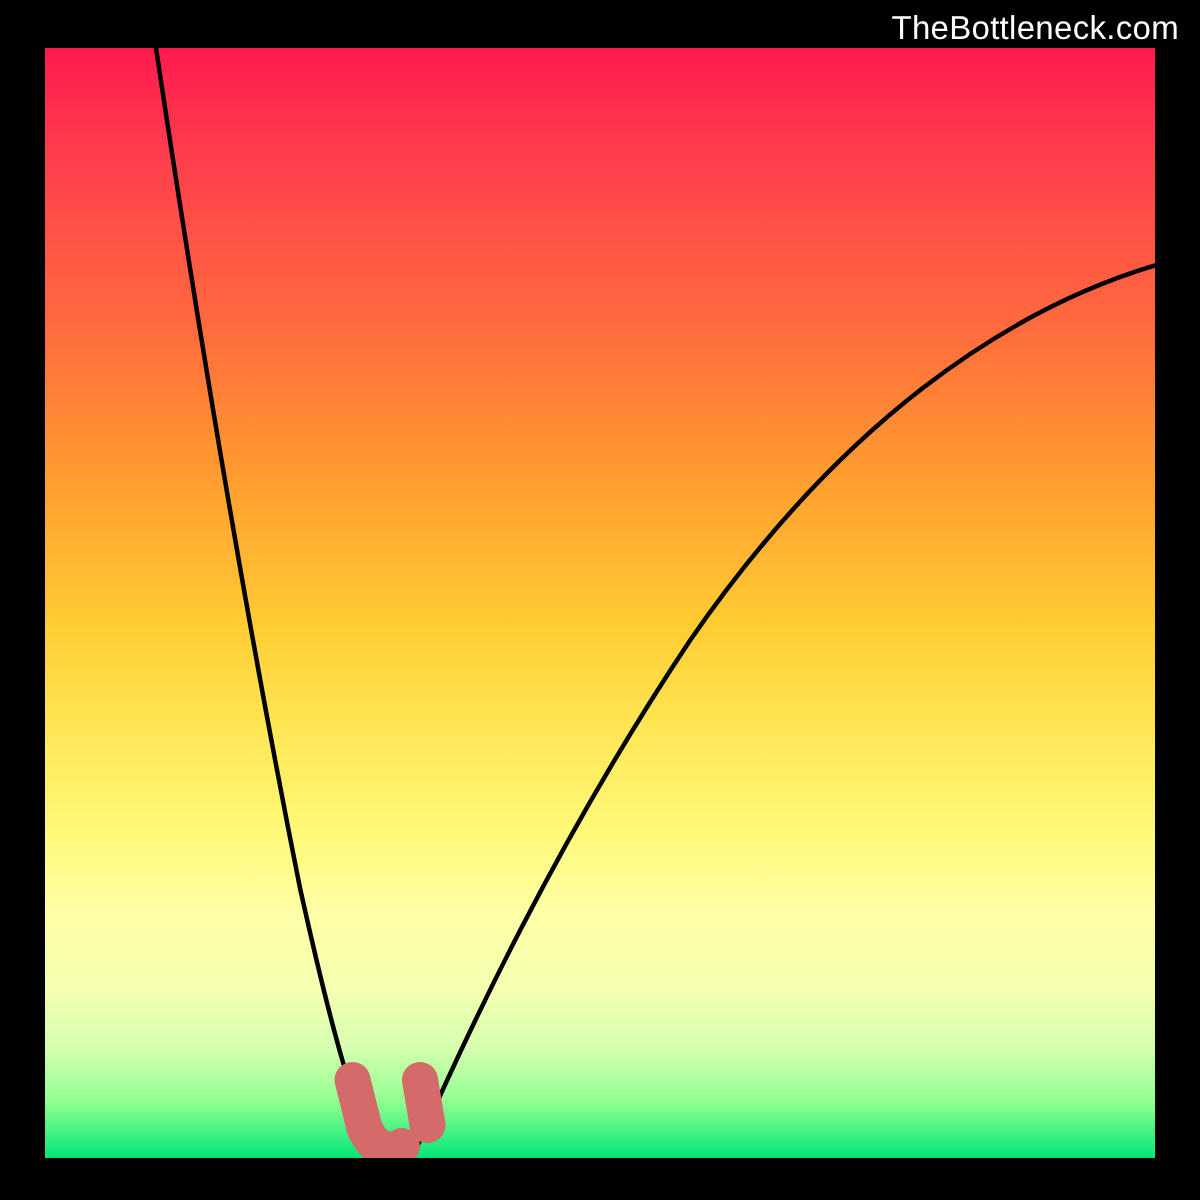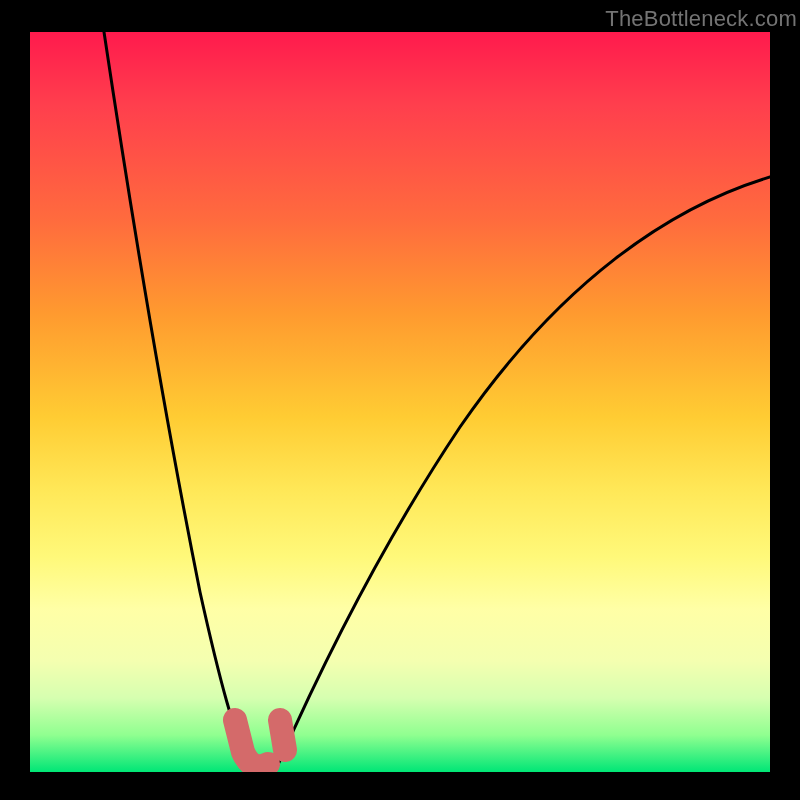--- a/index.html
+++ b/index.html
@@ -28,22 +28,22 @@
       #ffffa6 78%,
       #f4ffb0 85%,
       #d6ffb0 90%,
       #90ff90 95%,
       #00e676 100%
     );
   }
   .watermark {
     position: absolute;
     top: 6px;
-    right: 3px;
-    color: #737373;
+    right: 14px;
+    color: #ffffff;
     font-size: 22px;
     font-weight: 500;
     letter-spacing: 0.2px;
   }
   svg.curve {
     position: absolute;
     left: 0;
     top: 0;
     width: 740px;
     height: 740px;

